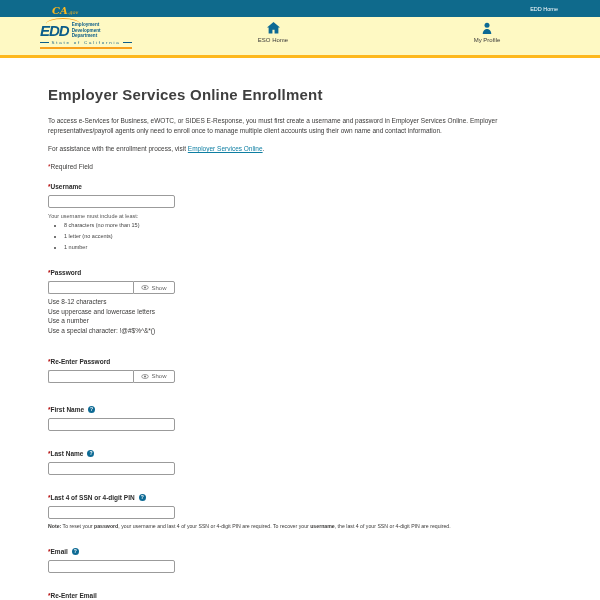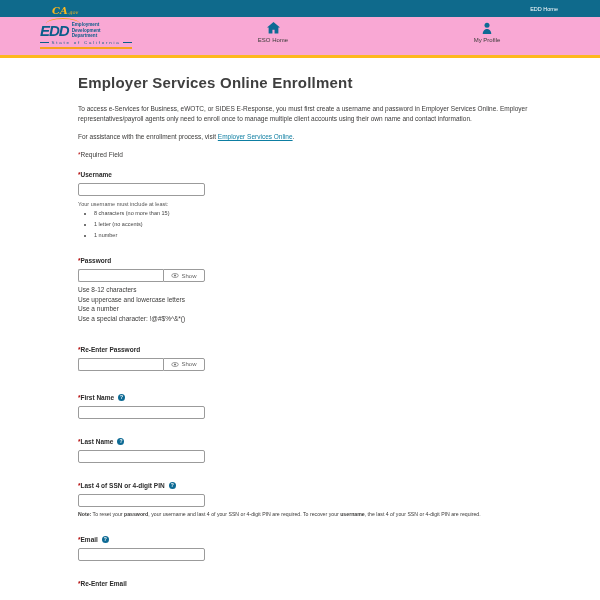--- a/index.html
+++ b/index.html
@@ -15,21 +15,21 @@
     height:17px; background:#0f6a8c;
     display:flex; align-items:center; justify-content:space-between;
     padding:0 42px 0 40px;
   }
   .ca-logo { color:#fdb81e; font-family:"DejaVu Serif", serif; font-style:italic; line-height:1; cursor:pointer; }
   .ca-logo .ca { font-size:10px; font-weight:bold;margin-left:12px; }
   .ca-logo .gov { font-size:5px; }
   .topbar-link { color:#ffffff; font-size:5.5px; text-decoration:none; cursor:pointer; }
 
   
-  .header { height:38px; background:#f9a8d4; position:relative; }
+  .header { height:38px; background:#fef9c3; position:relative; }
   .edd-logo { position:absolute; left:40px; top:5px; width:92px; cursor:pointer;
               border-bottom:2px solid #f9a01b; padding-bottom:2px; }
   .edd-top { display:flex; align-items:center; gap:3px; position:relative; }
   .edd-arc { position:absolute; width:34px; height:12px; border-top:1.5px solid #f9a01b;
              border-radius:50%; top:-4px; left:6px; }
   .edd-acronym { font-size:15px; font-weight:bold; font-style:italic; color:#0b5d8a;
                  letter-spacing:-1px; line-height:1; }
   .edd-dept span { display:block; font-size:4.6px; font-weight:bold; color:#0b5d8a; line-height:1.2; }
   .edd-tagline { font-size:4.4px; color:#0b5d8a; letter-spacing:1.8px; margin-top:1.5px;
                  display:flex; align-items:center; gap:2px; white-space:nowrap; }
@@ -37,21 +37,21 @@
 
   .nav-item { position:absolute; top:5px; width:80px; text-align:center; cursor:pointer; }
   .nav-eso { left:233px; }
   .nav-profile { left:447px; }
   .nav-item svg { display:block; margin:0 auto 3px auto; }
   .nav-label { font-size:6px; color:#3b3a39; }
 
   .gold-divider { height:2.5px; background:#fdb81e; }
 
   
-  .content { padding:16px 45px 0 48px;margin-left:30px; }
+  .content { padding:28px 45px 0 48px; }
   h1 { margin:0 0 13px 0; font-size:15px; font-weight:600; color:#3f3f3f; letter-spacing:0.2px; }
   .intro { font-size:6.5px; line-height:1.6; margin:0 0 9px 0; max-width:508px; }
   .assist { font-size:6.5px; margin:0 0 11px 0; }
   .link { color:#0d7ea2; text-decoration:underline; cursor:pointer; }
   .required-note { font-size:6.5px; margin:0 0 13px 0; }
   .req { color:#b50909; }
 
   .form-group { margin-bottom:19px; }
   .field-label { display:block; font-size:6.5px; font-weight:bold; color:#2b2b2b; margin-bottom:5px; }
   input.text {

